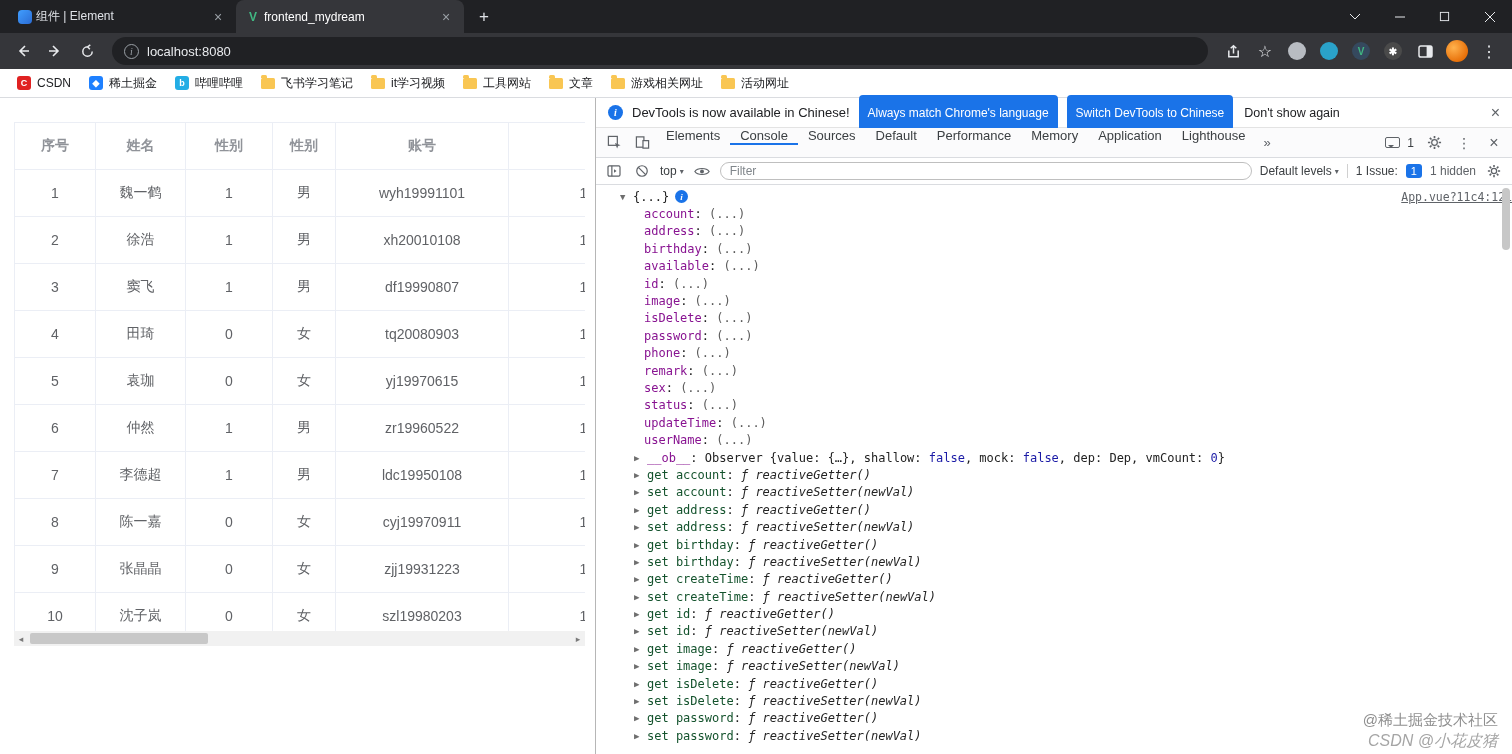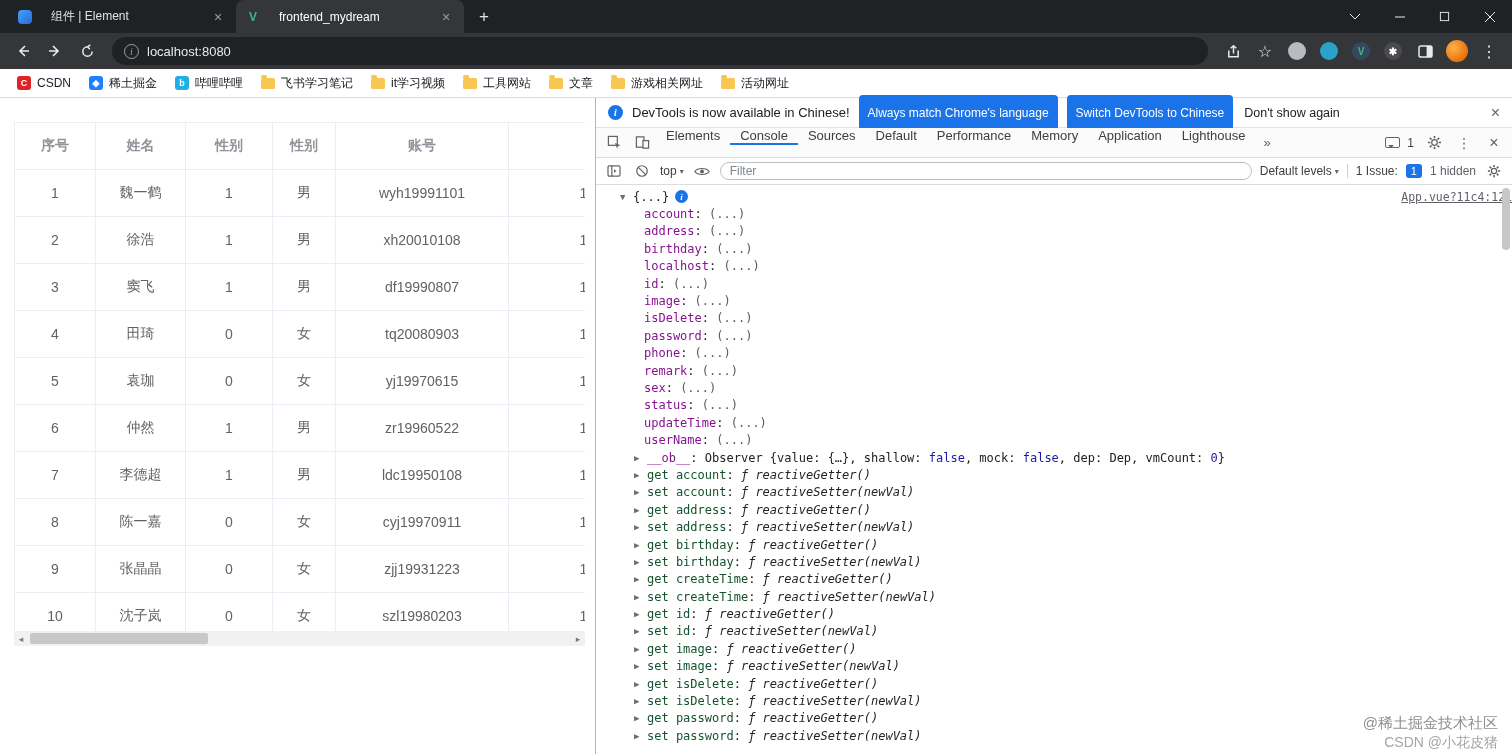--- a/index.html
+++ b/index.html
@@ -1,21 +1,21 @@
 <!DOCTYPE html>
 <html><head>
 <meta charset="utf-8">
 <style>
   * { margin:0; padding:0; box-sizing:border-box; }
   body { font-family:"Liberation Sans", sans-serif; }
   .screen { position:relative; width:1512px; height:754px; background:#fff; overflow:hidden; }
 
   
   .titlebar { height:33px; background:#202124; display:flex; align-items:center; padding-left:8px; }
-  .tab { height:33px; width:228px; display:flex; align-items:center; gap:19px; padding:0 10px;
+  .tab { height:33px; width:228px; display:flex; align-items:center; gap:4px; padding:0 10px;
          border-radius:8px 8px 0 0; color:#dee1e6; font-size:12px; position:relative; }
   .tab.active { background:#35363a; color:#fff; }
   .tab-title { flex:1; overflow:hidden; white-space:nowrap; text-overflow:ellipsis; }
   .tab-close { color:#9aa0a6; font-size:14px; width:16px; text-align:center; flex:0 0 auto; }
   .favicon { width:14px; height:14px; flex:0 0 auto; display:flex; align-items:center; justify-content:center; }
   .favicon.element { background:linear-gradient(135deg,#409eff,#2b6cd4); border-radius:4px; }
   .favicon.vue { color:#41b883; font-weight:bold; font-size:12px; }
   .newtab { width:28px; height:28px; margin-left:6px; display:flex; align-items:center; justify-content:center;
             color:#dee1e6; font-size:17px; border-radius:50%; }
   .win-controls { margin-left:auto; display:flex; height:33px; align-items:center; }
@@ -114,21 +114,21 @@
   .func { font-style:italic; color:#242424; }
   .val-blue { color:#1a1aa6; }
   .info-badge { margin-left:6px; width:13px; height:13px; border-radius:50%; background:#1a73e8; color:#fff;
                 font-size:9px; font-style:italic; font-weight:bold; display:inline-flex; align-items:center;
                 justify-content:center; font-family:"Liberation Serif", serif; }
   .src-link { position:absolute; top:5px; right:0; font-size:11.5px; color:#5f6368; text-decoration:underline;
               font-family:"DejaVu Sans Mono","Liberation Mono",monospace; }
   .vthumb { position:absolute; right:2px; top:3px; width:8px; height:62px; background:#c7c7c7; border-radius:4px; }
   .wm { position:absolute; right:14px; bottom:2px; text-align:right; line-height:1.35; }
   .wm .l1 { font-size:15px; color:#8f8f8f; }
-  .wm .l2 { font-size:14px; color:#a5a5a5; }
+  .wm .l2 { font-size:16px; color:#a5a5a5;font-style:italic; }
 </style>
 </head>
 <body>
 
 <div class="screen">
 
   <div class="titlebar">
     <div style="display:flex;" id="tab-strip">
         <div class="tab">
           <span class="favicon element"></span>
@@ -459,21 +459,21 @@
             </svg>
         </div>
       </div>
 
       <div class="console">
         <div id="console-lines">
             <div class="cline ind-root"><span class="caret">▼</span><span>{...}</span><span class="info-badge">i</span></div>
             <div class="cline ind-prop"><span class="key">account</span><span>: </span><span class="dimval">(...)</span></div>
             <div class="cline ind-prop"><span class="key">address</span><span>: </span><span class="dimval">(...)</span></div>
             <div class="cline ind-prop"><span class="key">birthday</span><span>: </span><span class="dimval">(...)</span></div>
-            <div class="cline ind-prop"><span class="key">localhost</span><span>: </span><span class="dimval">(...)</span></div>
+            <div class="cline ind-prop"><span class="key">available</span><span>: </span><span class="dimval">(...)</span></div>
             <div class="cline ind-prop"><span class="key">id</span><span>: </span><span class="dimval">(...)</span></div>
             <div class="cline ind-prop"><span class="key">image</span><span>: </span><span class="dimval">(...)</span></div>
             <div class="cline ind-prop"><span class="key">isDelete</span><span>: </span><span class="dimval">(...)</span></div>
             <div class="cline ind-prop"><span class="key">password</span><span>: </span><span class="dimval">(...)</span></div>
             <div class="cline ind-prop"><span class="key">phone</span><span>: </span><span class="dimval">(...)</span></div>
             <div class="cline ind-prop"><span class="key">remark</span><span>: </span><span class="dimval">(...)</span></div>
             <div class="cline ind-prop"><span class="key">sex</span><span>: </span><span class="dimval">(...)</span></div>
             <div class="cline ind-prop"><span class="key">status</span><span>: </span><span class="dimval">(...)</span></div>
             <div class="cline ind-prop"><span class="key">updateTime</span><span>: </span><span class="dimval">(...)</span></div>
             <div class="cline ind-prop"><span class="key">userName</span><span>: </span><span class="dimval">(...)</span></div>

